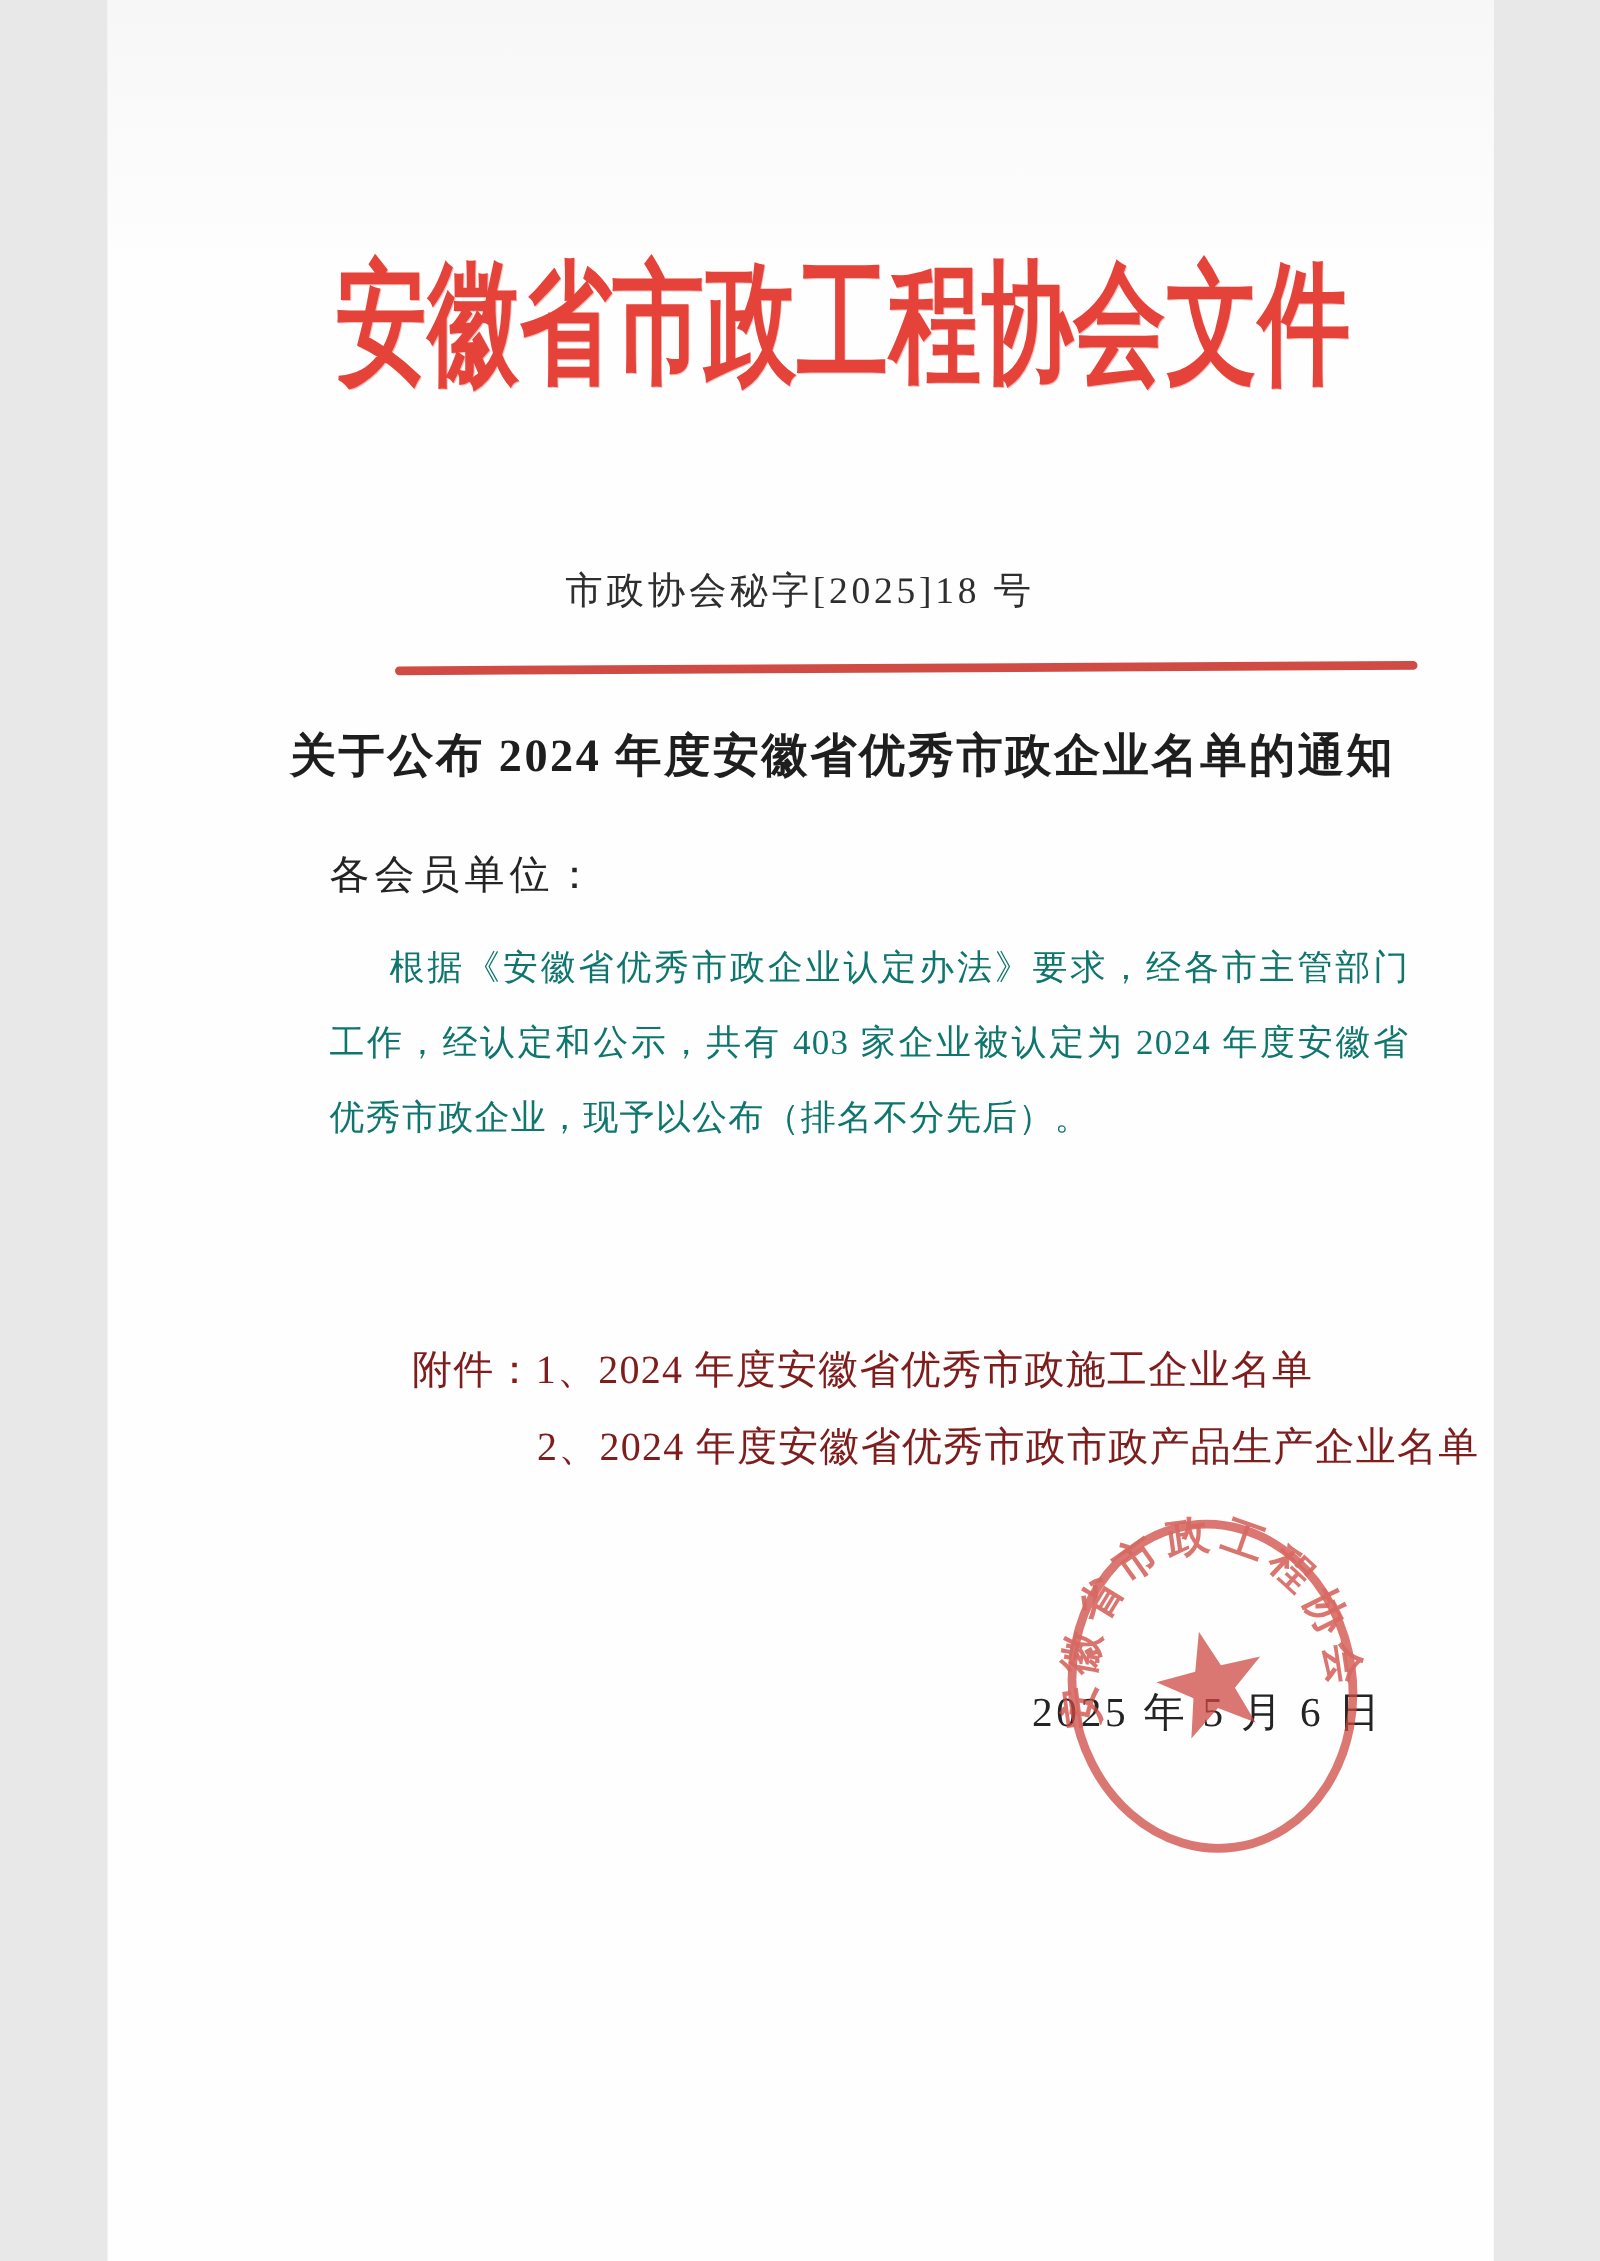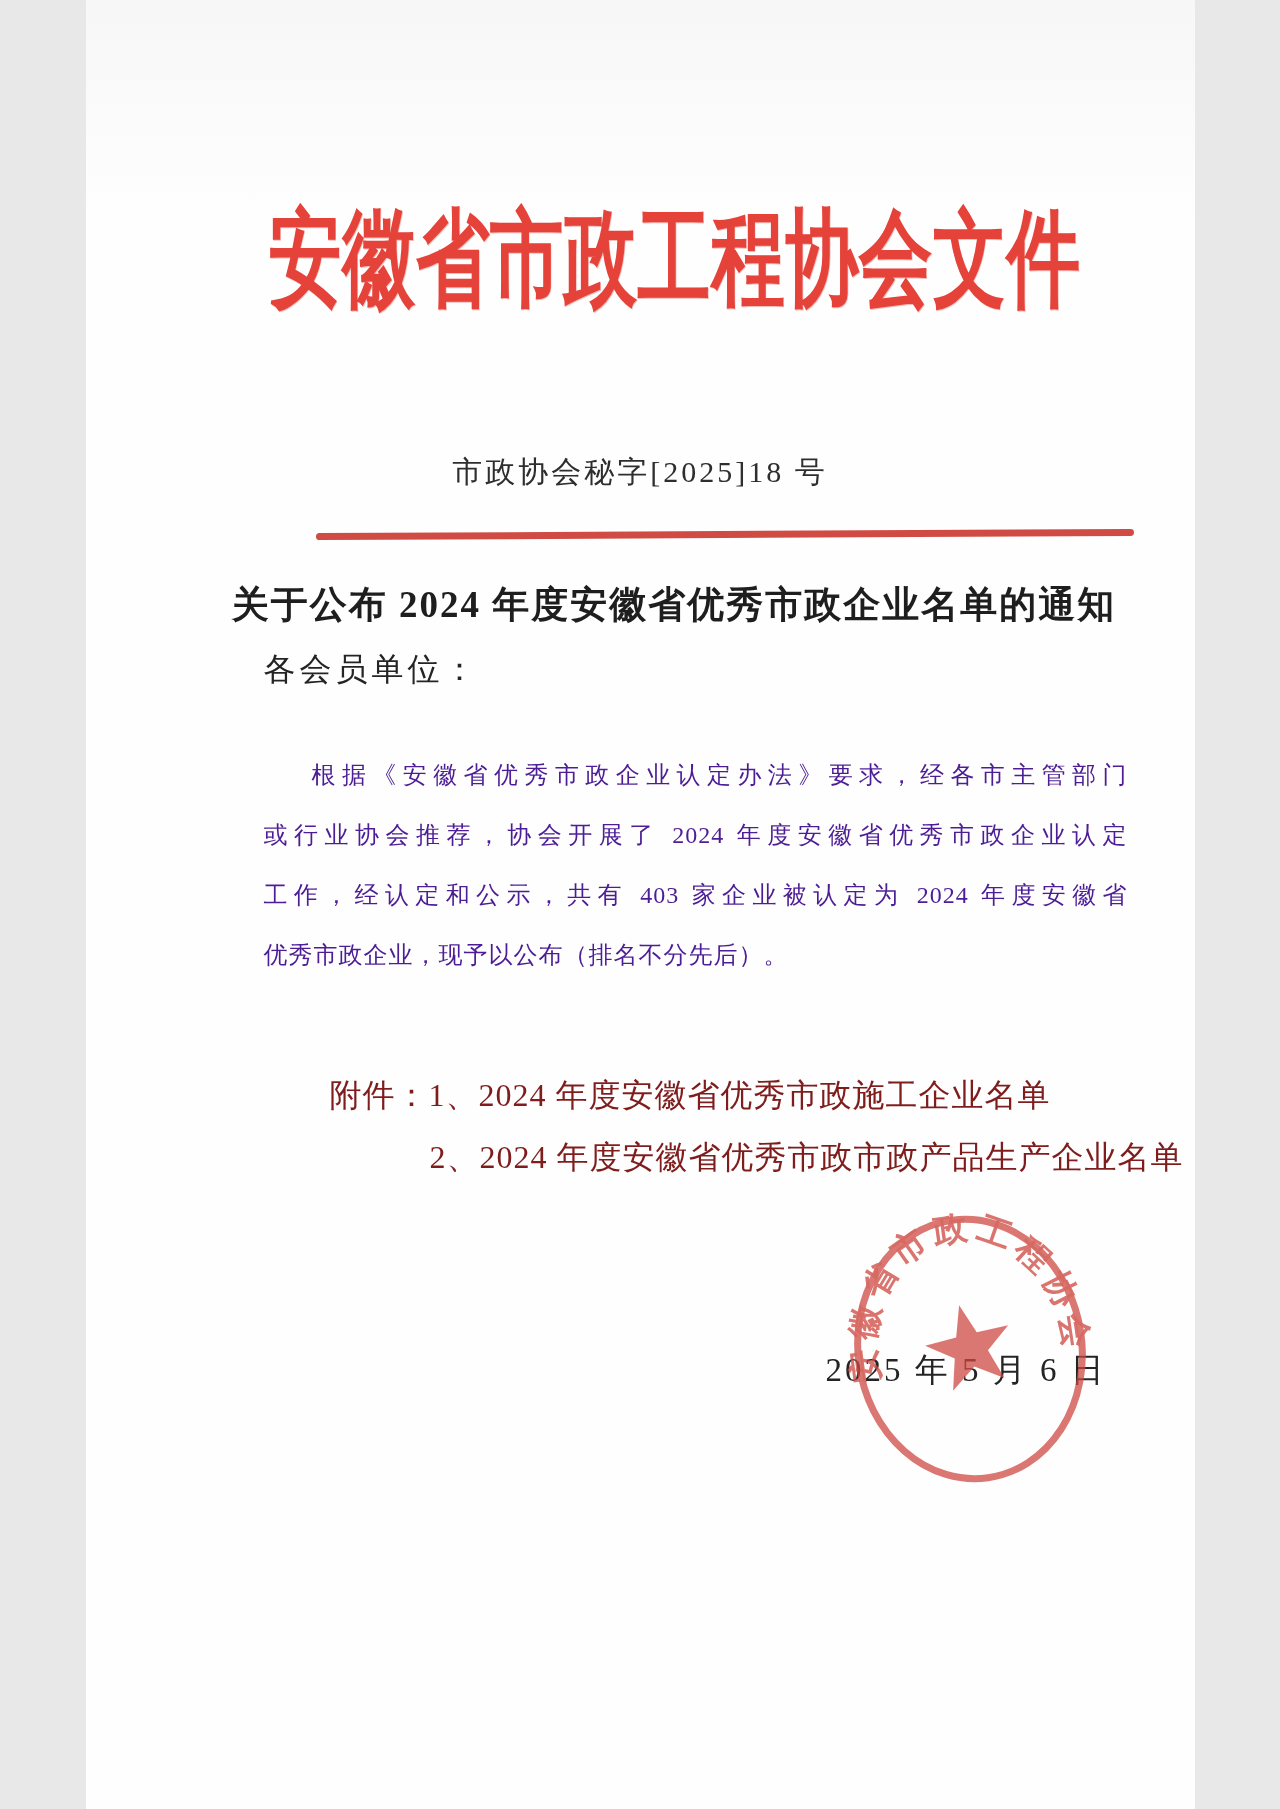--- a/index.html
+++ b/index.html
@@ -66,32 +66,32 @@
     font-size: 37px;
     font-weight: bold;
     letter-spacing: 2px;
     color: #1e1e1e;
     white-space: nowrap;
     padding-left: 34px;
   }
 
   .salutation {
     position: absolute;
-    top: 648px; left: 178px;
+    top: 678px; left: 178px;
     font-size: 32px;
     letter-spacing: 4px;
     color: #242424;
   }
 
   .body-block {
     position: absolute;
     top: 752px; left: 178px;
     width: 864px;
-    font-size: 24px;
-    color: #4c1d95;
+    font-size: 28px;
+    color: #0f766e;
   }
   .body-line {
     height: 60px;
     line-height: 46px;
     letter-spacing: 1px;
     white-space: nowrap;
     text-align: justify;
     text-align-last: justify;
   }
   .body-line.first { text-indent: 48px; }
@@ -138,21 +138,20 @@
   <div class="doc-number">市政协会秘字[2025]18 号</div>
 
   <div class="red-line"></div>
 
   <div class="notice-title">关于公布 2024 年度安徽省优秀市政企业名单的通知</div>
 
   <div class="salutation">各会员单位：</div>
 
   <div class="body-block">
     <div class="body-line first">根据《安徽省优秀市政企业认定办法》要求，经各市主管部门</div>
-    <div class="body-line">或行业协会推荐，协会开展了 2024 年度安徽省优秀市政企业认定</div>
     <div class="body-line">工作，经认定和公示，共有 403 家企业被认定为 2024 年度安徽省</div>
     <div class="body-line last">优秀市政企业，现予以公布（排名不分先后）。</div>
   </div>
 
   <div class="attachments">
     <div class="attachment-line">
       <span>附件：</span><span>1、2024 年度安徽省优秀市政施工企业名单</span>
     </div>
     <div class="attachment-line second">2、2024 年度安徽省优秀市政市政产品生产企业名单</div>
   </div>

